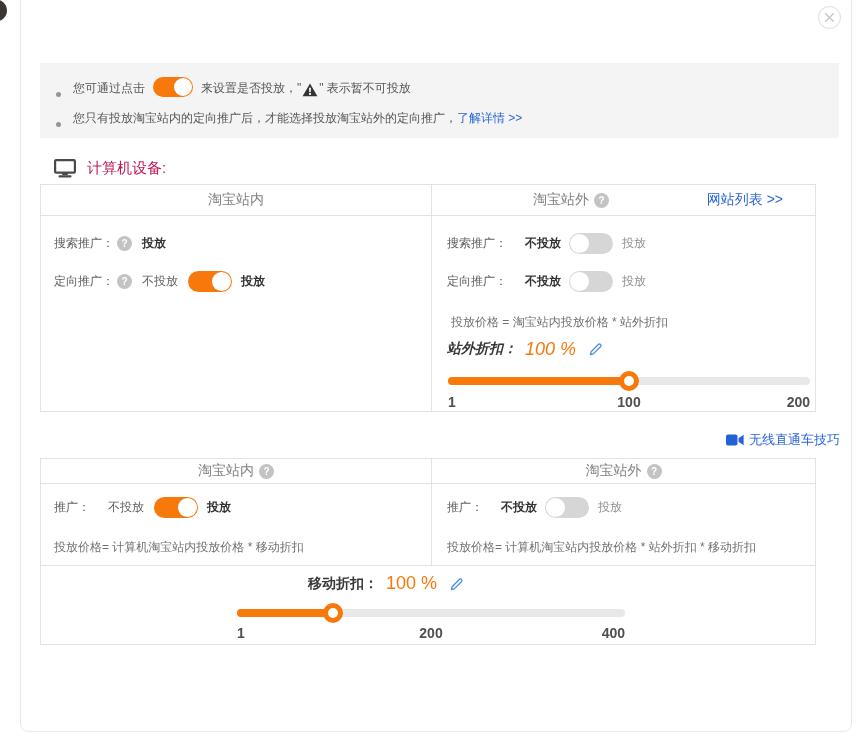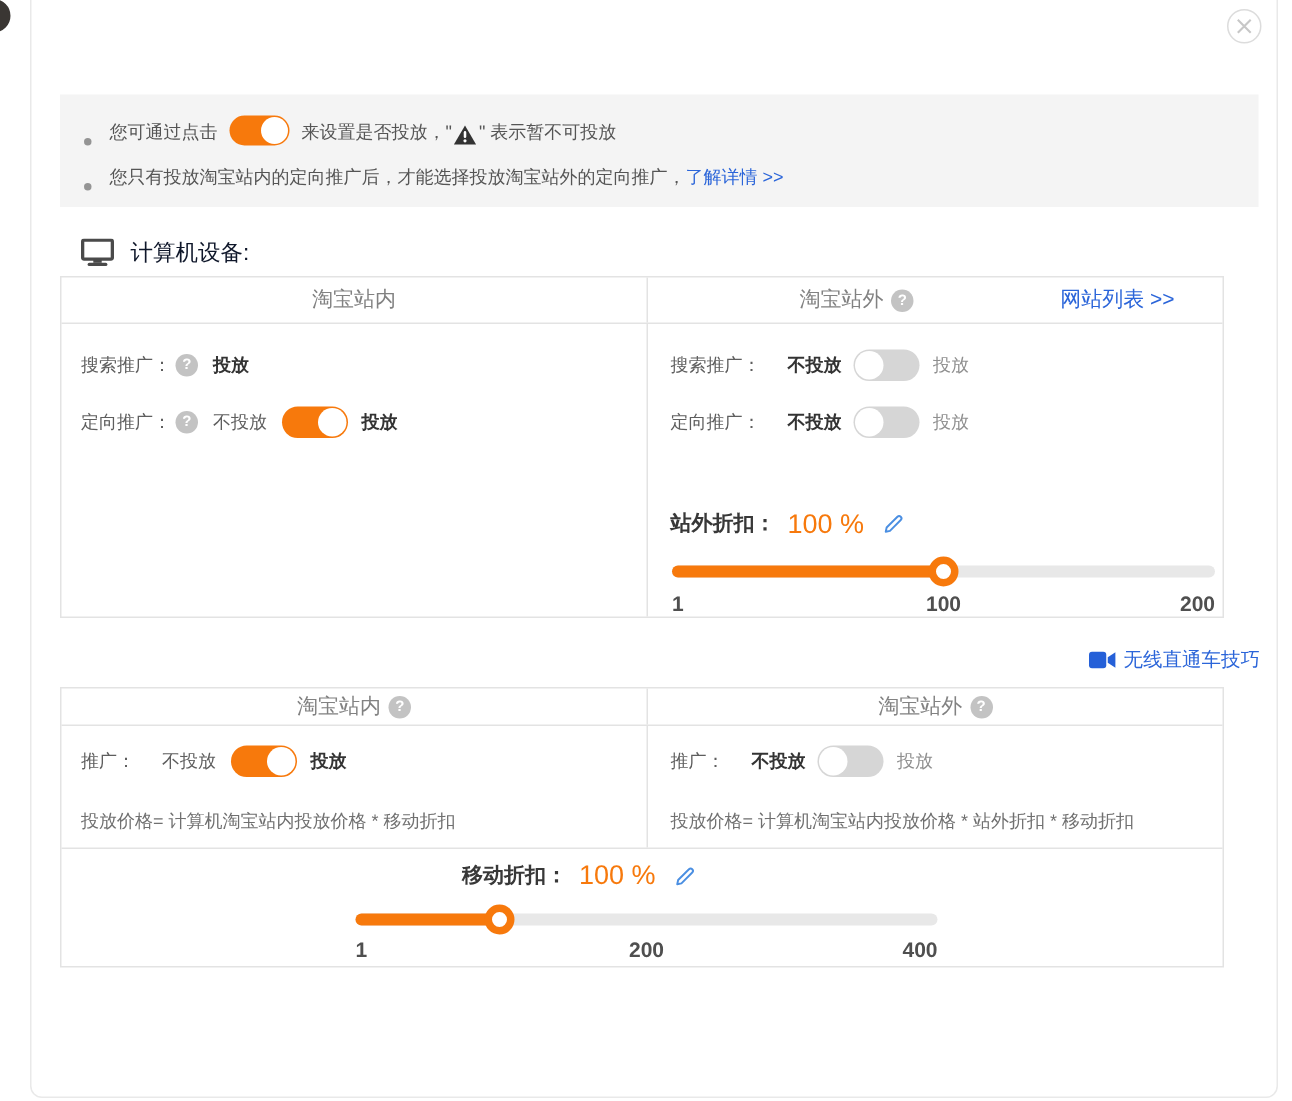--- a/index.html
+++ b/index.html
@@ -35,21 +35,21 @@
                background:#fff; }
   .tog.on { background:#f7790c; }
   .tog.on .knob { right:1px; }
   .tog.off { background:#d6d6d6; }
   .tog.off .knob { left:1px; }
   .tog.mini { width:40px; height:20px; border-radius:10px; margin:0 8px; }
   .tog.mini .knob { width:18px; height:18px; }
 
   
   .sec-hdr { position:absolute; display:flex; align-items:center; }
-  .sec-hdr .lbl { font-size:15px; color:#0f172a; }
+  .sec-hdr .lbl { font-size:15px; color:#be185d; }
 
   
   .tbl { position:absolute; left:40px; width:776px; border:1px solid #e3e3e3; background:#fff; }
   .tbl .hdr { display:flex; border-bottom:1px solid #e3e3e3; }
   .tbl .hdr .hc { display:flex; align-items:center; justify-content:center;
                   font-size:14px; color:#828282; gap:5px; }
   .tbl .hc.l { width:390px; flex:none; }
   .tbl .hc.r { flex:1; border-left:1px solid #e3e3e3; position:relative; }
   .tbl .tbody { display:flex; position:relative; }
   .tbl .cell { position:relative; }
@@ -98,21 +98,21 @@
 
   
   .ctable { top:184px; height:228px; }
   .ctable .hdr { height:31px; }
   .ctable .tbody { height:195px; }
   .c-row1 { top:15px; height:24px; left:13px; }
   .c-row2 { top:53px; height:24px; left:13px; }
   .r-row1 { top:15px; height:24px; left:15px; }
   .r-row2 { top:53px; height:24px; left:15px; }
   .c-formula { left:19px; top:98px; }
-  .c-disc { left:15px; top:120px; height:26px; }
+  .c-disc { left:15px; top:120px; height:26px;font-style:italic; }
   .c-slider { left:16px; top:155px; width:362px; }
   .c-slider .fill { width:181px; }
   .c-slider .sknob { left:181px; }
   .c-ticks { left:16px; top:178px; width:362px; }
 
   
   .mtable { top:458px; height:187px; }
   .mtable .hdr { height:25px; }
   .mtable .tbody { height:82px; border-bottom:1px solid #e3e3e3; }
   .m-row1 { top:11px; height:24px; left:13px; }
@@ -235,20 +235,21 @@
           <span>定向推广：</span>
           <span class="gap18"></span>
           <span class="b">不投放</span>
           <span class="gap8"></span>
           <span class="tog off">
               <span class="knob"></span>
             </span>
           <span class="gap9"></span>
           <span class="dim">投放</span>
         </div>
+        <div class="formula c-formula">投放价格 = 淘宝站内投放价格 * 站外折扣</div>
         <div class="disc-row c-disc">
           <span class="dl">站外折扣：</span>
           <span class="dv">100 %</span>
           <span class="pencil">
             <svg width="14" height="14" viewBox="0 0 14 14">
               <path d="M2.1 9.7 L9.3 2.5 a1.55 1.55 0 0 1 2.2 2.2 L4.3 11.9 L1.5 12.5 Z" fill="none" stroke="#4b8fe2" stroke-width="1.3" stroke-linejoin="round"></path>
             </svg>
           </span>
         </div>
         <div class="slider c-slider">

